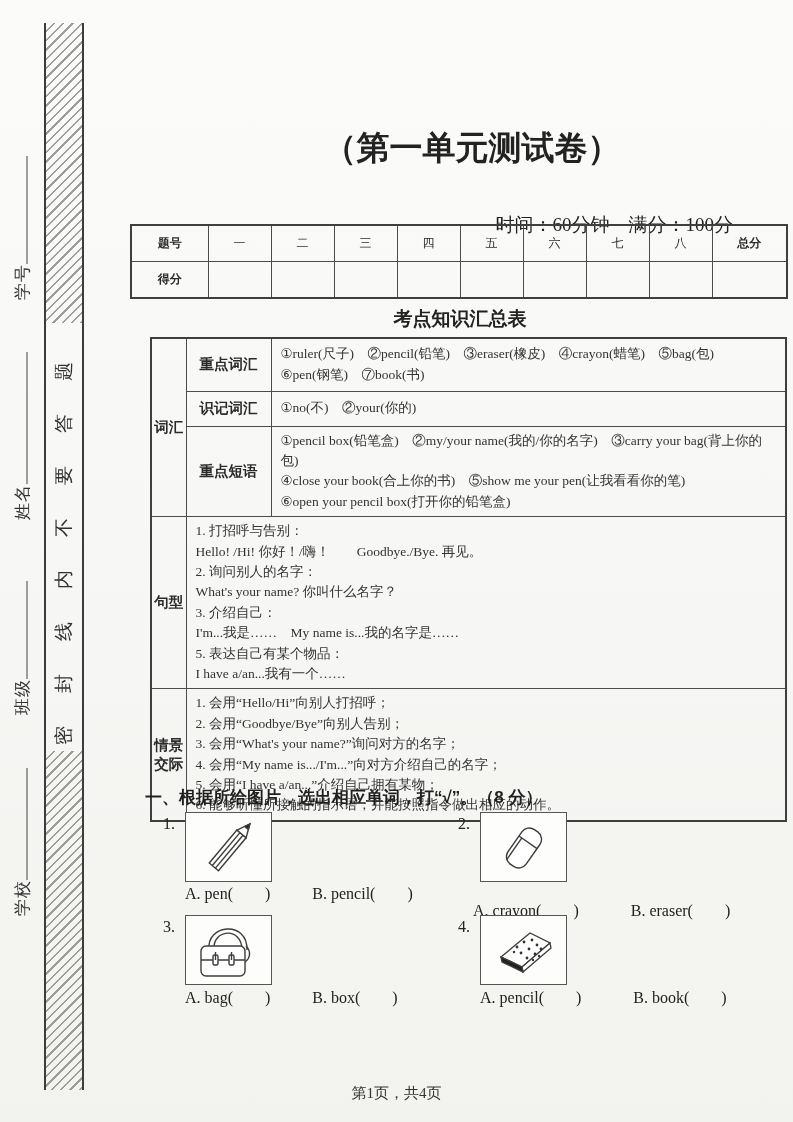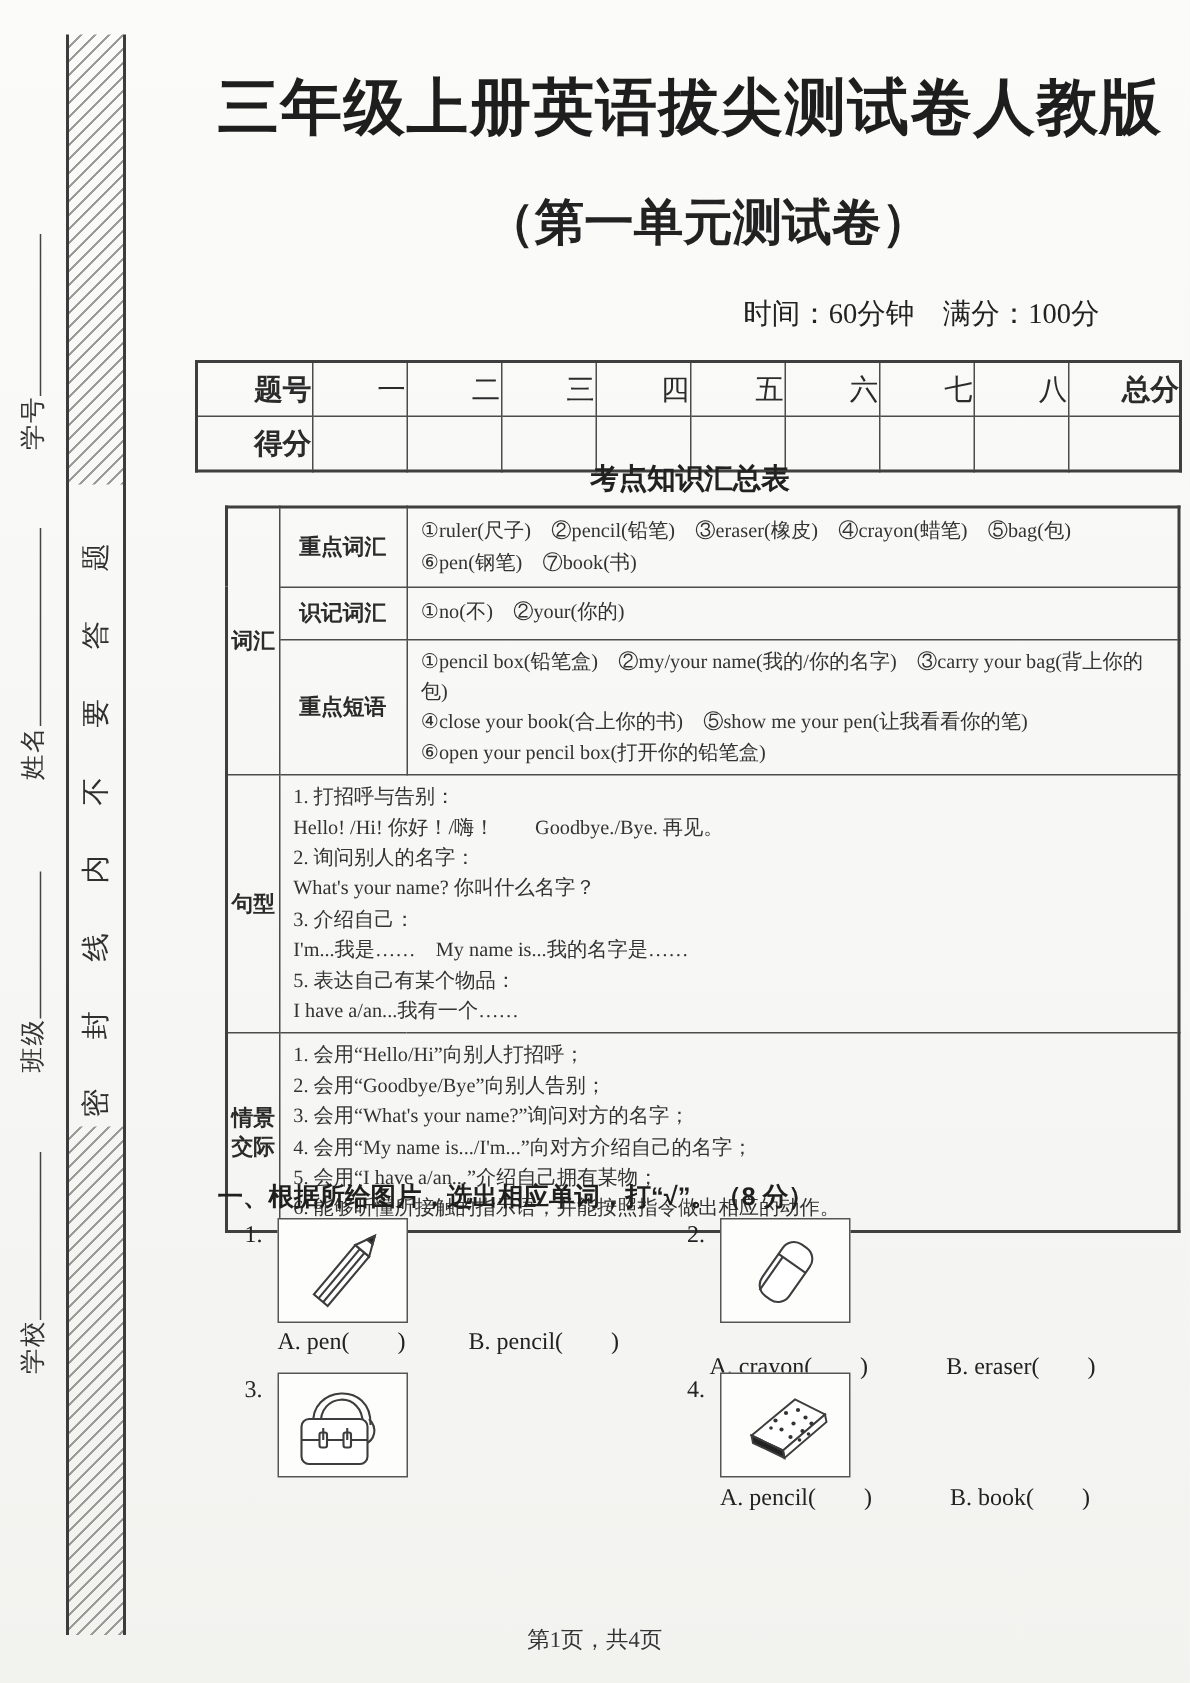--- a/index.html
+++ b/index.html
@@ -21,27 +21,27 @@
   .seal-text{position:absolute;left:50%;top:50%;width:440px;
     transform:translate(-50%,-50%) rotate(-90deg);
     font-size:19px;color:#2f2f2f;text-align:center;letter-spacing:33px;white-space:nowrap;}
 
   
   .main{position:absolute;left:130px;top:0;width:660px;height:1122px;}
   .title{position:absolute;top:44px;left:0;width:100%;text-align:center;
     font-size:41px;font-weight:700;letter-spacing:1px;color:#1e1e1e;}
   .subtitle{position:absolute;top:126px;left:12px;width:100%;text-align:center;
     font-size:33px;font-weight:700;color:#222;}
-  .info-line{position:absolute;top:196px;right:57px;font-size:19px;color:#222;text-align:center;}
+  .info-line{position:absolute;top:212px;right:57px;font-size:19px;color:#222;text-align:center;}
 
   table{border-collapse:collapse;}
   td{border:1px solid #4c4c4c;}
 
   .score-table{position:absolute;left:0;top:224px;width:656px;table-layout:fixed;
-    border:2px solid #3f3f3f;font-size:19px;text-align:right;margin-top:16px;}
+    border:2px solid #3f3f3f;font-size:12px;text-align:center;}
   .score-table td{height:35px;padding:0;}
   .score-table .hd{font-family:"Liberation Sans",sans-serif;font-weight:700;}
 
   .ksum-title{position:absolute;top:306px;left:0;width:100%;text-align:center;
     font-size:19px;font-weight:700;font-family:Liberation Sans, sans-serif;color:#222;}
   .ksum{position:absolute;left:20px;top:337px;width:635px;table-layout:fixed;
     border:2px solid #3f3f3f;font-size:13.5px;}
   .ksum td{vertical-align:middle;}
   .ksum .glab,.ksum .rlab{text-align:center;font-weight:700;
     font-family:"Liberation Sans",sans-serif;font-size:14.5px;padding:2px;}
@@ -72,21 +72,20 @@
   <div class="seal-strip">
     <div class="hatch top"></div>
     <div class="seal-zone">
       <div class="seal-text">密封线内不要答题</div>
     </div>
     <div class="hatch bottom"></div>
   </div>
 
   <div class="main">
 
-    <div class="title">三年级上册英语拔尖测试卷人教版</div>
     <div class="subtitle">（第一单元测试卷）</div>
     <div class="info-line">时间：60分钟　满分：100分</div>
 
     <table class="score-table">
       <colgroup>
         <col style="width:77px">
           <col style="width:63px">
           <col style="width:63px">
           <col style="width:63px">
           <col style="width:63px">
@@ -250,20 +249,24 @@
             <circle cx="46" cy="42" r="1.4"></circle>
               <circle cx="54" cy="38" r="1.4"></circle>
               <circle cx="60" cy="33" r="1.4"></circle>
             <circle cx="33" cy="36" r="1.2"></circle>
               <circle cx="52" cy="44" r="1.2"></circle>
               <circle cx="58" cy="40" r="1.2"></circle>
           </g>
         </g>
       </svg>
     </div>
+    <div class="opt-row" style="left:55px;top:988px;gap:42px;">
+      <span>A. bag(　　)</span>
+      <span>B. box(　　)</span>
+    </div>
     <div class="opt-row" style="left:350px;top:988px;gap:52px;">
       <span>A. pencil(　　)</span>
       <span>B. book(　　)</span>
     </div>
 
   </div>
 
   <div class="footer">第1页，共4页</div>
 </div>
 

